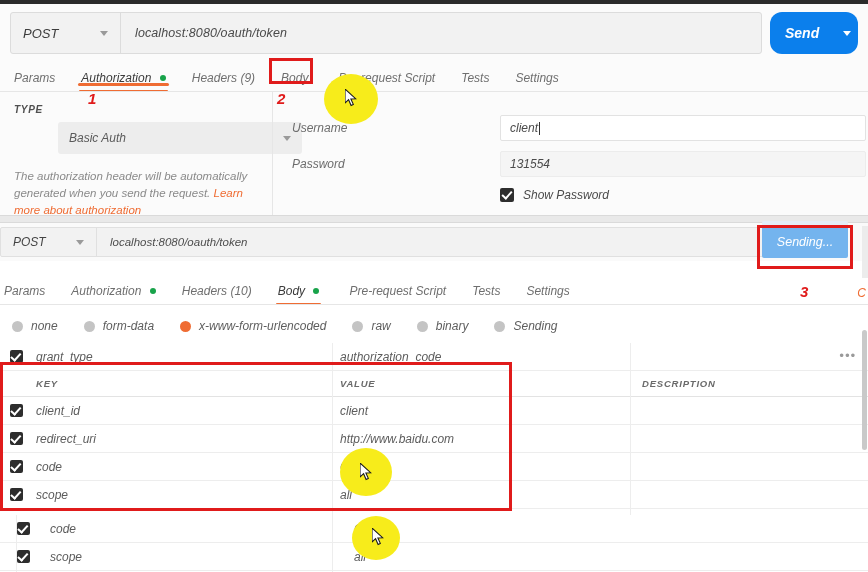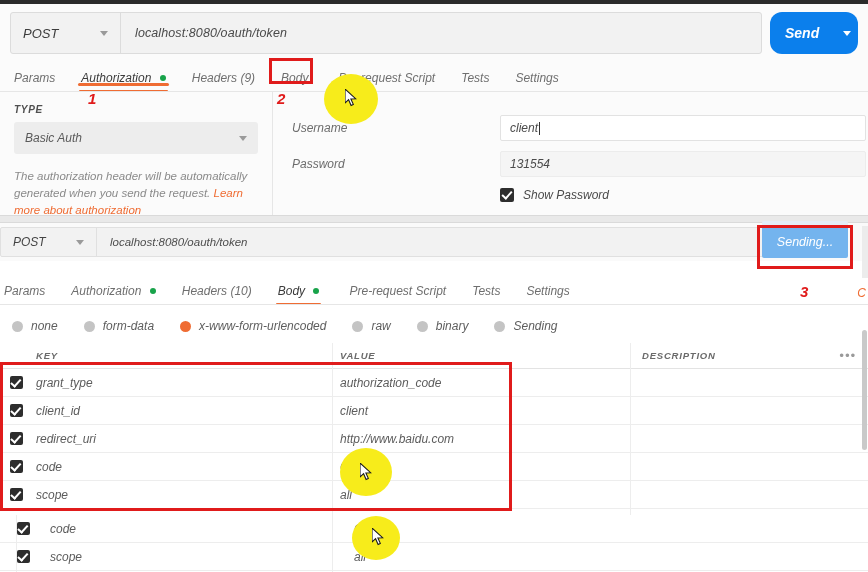--- a/index.html
+++ b/index.html
@@ -115,21 +115,21 @@
     font-size: 10px; font-weight: bold; color: #505050;
     letter-spacing: .7px;
   }
   .select-box {
     margin-top: 7px;
     width: 244px; height: 26px;
     background: #ededed; border-radius: 3px;
     display: flex; align-items: center;
     justify-content: space-between;
     padding: 16px 11px;
-    font-size: 12px; color: #5a5a5a;
+    font-size: 12px; color: #5a5a5a; margin-left: 44px;
   }
   .auth-note {
     margin-top: 14px; width: 238px;
     font-size: 11.5px; line-height: 17px; color: #8a8a8a;
   }
   .auth-note a { color: #ef6c33; text-decoration: none; }
   .divider-v {
     left: 272px; top: 88px; width: 1px; height: 133px;
     background: #e6e6e6;
   }
@@ -451,34 +451,34 @@
         <span class="radio"></span>
         <span class="radio-lbl">binary</span>
       </div>
       <div class="radio-item">
         <span class="radio"></span>
         <span class="radio-lbl">Sending</span>
       </div>
     </div>
 
     <div class="abs tbl">
-      <div class="tbl-row tbl-head">
-        <div class="c-chk"></div>
-        <div class="c-key th">KEY</div>
-        <div class="c-val th">VALUE</div>
-        <div class="c-desc th">DESCRIPTION</div>
-      </div>
-
       <div class="tbl-row">
         <div class="c-chk">
             <span class="cbox-sm"></span>
           </div>
         <div class="c-key td">grant_type</div>
         <div class="c-val td">authorization_code</div>
         <div class="c-desc td"></div>
+      </div>
+
+      <div class="tbl-row tbl-head">
+        <div class="c-chk"></div>
+        <div class="c-key th">KEY</div>
+        <div class="c-val th">VALUE</div>
+        <div class="c-desc th">DESCRIPTION</div>
       </div>
       <div class="tbl-row">
         <div class="c-chk">
             <span class="cbox-sm"></span>
           </div>
         <div class="c-key td">client_id</div>
         <div class="c-val td">client</div>
         <div class="c-desc td"></div>
       </div>
       <div class="tbl-row">

